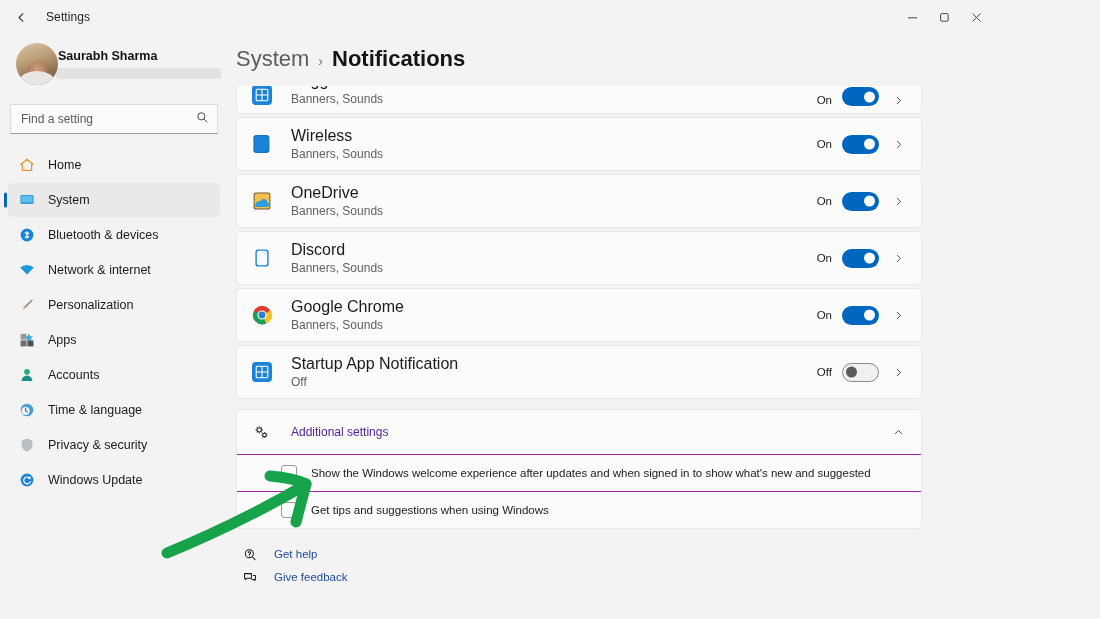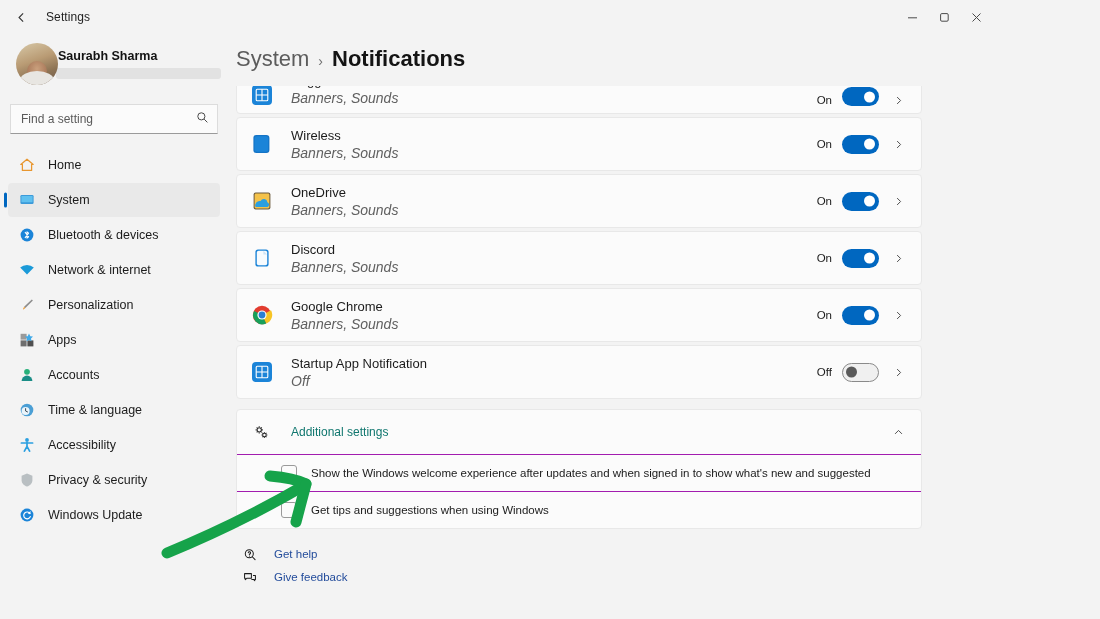--- a/index.html
+++ b/index.html
@@ -83,41 +83,41 @@
   .scroll-area { flex: 1; overflow: hidden; padding-right: 70px; position: relative; }
 
   .card {
     background: #fbfbfb; border: 1px solid #e8e8e8; border-radius: 4px;
     margin-bottom: 3px;
   }
   .app-row { display: flex; align-items: center; height: 52px; padding: 0 12px 0 14px; cursor: pointer; }
   .app-row.clipped { height: 39px; align-items: flex-end; padding-bottom: 7px; border-radius: 0 0 4px 4px; }
   .app-ico { width: 22px; height: 22px; flex: 0 0 22px; margin-right: 18px; position: relative; }
   .app-text { display: flex; flex-direction: column; gap: 2px; flex: 1; min-width: 0; }
-  .app-name { font-size: 13px; color: #1b1b1b; }
-  .app-sub { font-size: 14px; color: #606060; font-style: italic; }
+  .app-name { font-size: 16px; color: #1b1b1b; }
+  .app-sub { font-size: 12px; color: #606060; }
   .row-state { font-size: 11.5px; color: #1b1b1b; margin-right: 10px; }
 
   .toggle { width: 37px; height: 19px; border-radius: 10px; position: relative; flex: 0 0 37px; cursor: pointer; }
   .toggle.on { background: #0067c0; }
   .toggle.on::after {
     content: ""; position: absolute; right: 4px; top: 50%; transform: translateY(-50%);
     width: 11px; height: 11px; border-radius: 50%; background: #fff;
   }
   .toggle.off { background: #f0f0f0; border: 1px solid #8a8a8a; }
   .toggle.off::after {
     content: ""; position: absolute; left: 3px; top: 50%; transform: translateY(-50%);
     width: 11px; height: 11px; border-radius: 50%; background: #5a5a5a;
   }
   .chev { width: 22px; display: flex; align-items: center; justify-content: center; color: #3b3b3b; margin-left: 8px; }
 
   
   .expander-head { display: flex; align-items: center; height: 44px; padding: 0 12px 0 14px; cursor: pointer; }
   .expander-ico { width: 20px; flex: 0 0 20px; margin-right: 20px; display: flex; align-items: center; justify-content: center; color: #242424; }
-  .expander-title { font-size: 12px; color: #0f766e; flex: 1; }
+  .expander-title { font-size: 12px; color: #4c1d95; flex: 1; }
   .check-row { display: flex; align-items: center; height: 37px; padding-left: 44px; border-top: 1px solid #a21caf; cursor: pointer; }
   .checkbox {
     width: 16px; height: 16px; flex: 0 0 16px; border: 1px solid #9a9a9a; border-radius: 3px;
     background: #fbfbfb; margin-right: 14px;
   }
   .check-label { font-size: 11.5px; color: #1b1b1b; }
 
   
   .links { padding-top: 16px; display: flex; flex-direction: column; gap: 9px; }
   .link-row { display: flex; align-items: flex-start; gap: 16px; cursor: pointer; padding-left: 6px; }
@@ -256,30 +256,20 @@
             <svg width="16" height="16" viewBox="0 0 16 16">
                 <circle cx="8" cy="8" r="6.3" fill="#4b9fd5"></circle>
                 <circle cx="6.6" cy="9" r="4" fill="#eaf4fb"></circle>
                 <path d="M6.6 6.6 L6.6 9 L8.5 9.9" fill="none" stroke="#3a4a57" stroke-width="1" stroke-linecap="round"></path>
               </svg>
           </span>
           <span>Time &amp; language</span>
         </div>
 
 
-        <div class="nav-item">
-          <span class="nav-ico">
-            <svg width="16" height="16" viewBox="0 0 16 16">
-                <circle cx="8" cy="3" r="1.9" fill="#2a9fe0"></circle>
-                <path d="M2.4 6 L13.6 6" stroke="#2a9fe0" stroke-width="1.7" stroke-linecap="round"></path>
-                <path d="M8 5.6 L8 9.4 M8 9.4 L5.4 14.2 M8 9.4 L10.6 14.2" stroke="#2a9fe0" stroke-width="1.7" stroke-linecap="round" fill="none"></path>
-              </svg>
-          </span>
-          <span>Accessibility</span>
-        </div>
 
         <div class="nav-item">
           <span class="nav-ico">
             <svg width="16" height="16" viewBox="0 0 16 16">
                 <path d="M8 1.5 L13.4 3.7 L13.4 8.2 C13.4 11.3 11 13.6 8 14.5 C5 13.6 2.6 11.3 2.6 8.2 L2.6 3.7 Z" fill="#b9bfc2"></path>
               </svg>
           </span>
           <span>Privacy &amp; security</span>
         </div>
 

